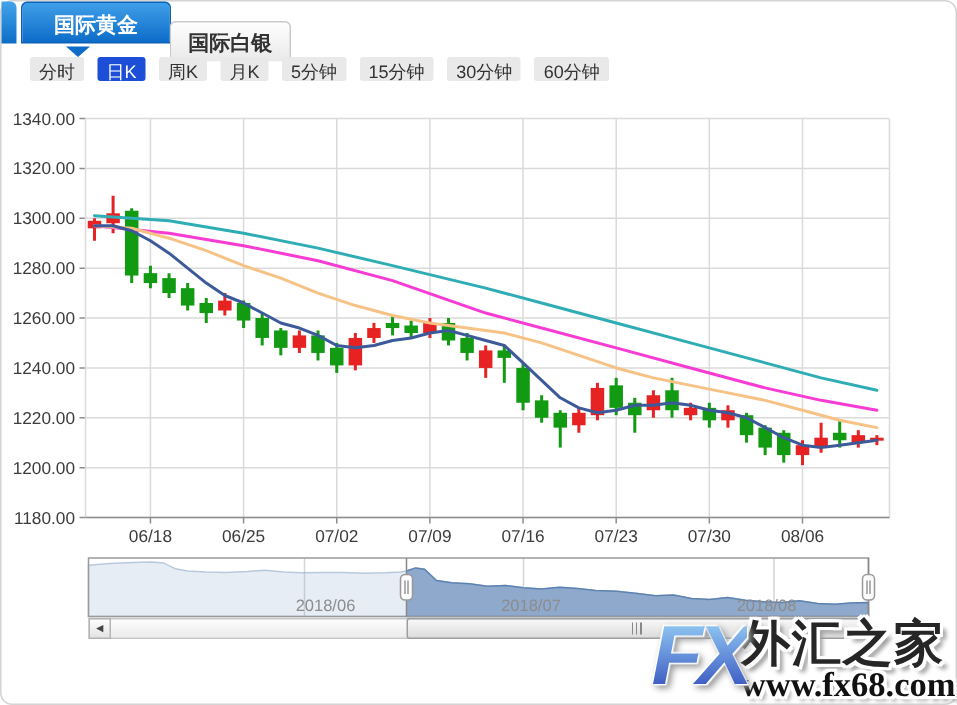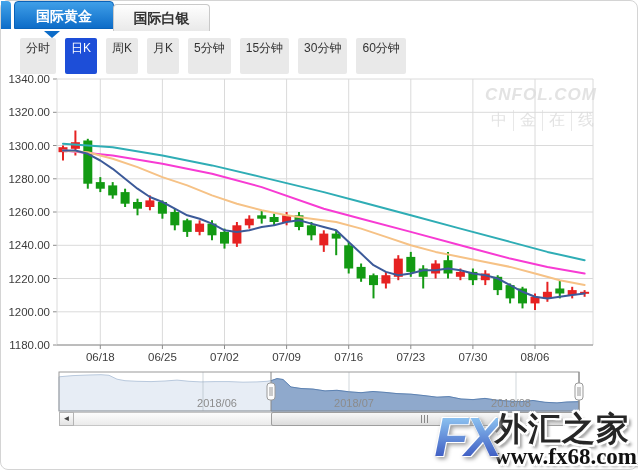--- a/index.html
+++ b/index.html
@@ -6,27 +6,27 @@
   body{width:638px;height:470px;position:relative;overflow:hidden;
        font-family:"Liberation Sans","DejaVu Sans",sans-serif;}
   #widget{position:absolute;inset:0;border:1px solid #d4d4d4;border-radius:8px;background:#fff;box-sizing:border-box;}
   
   .tab-nub{position:absolute;left:0;top:2;width:10px;height:28px;
            background:linear-gradient(#43a4ea,#0d6cc8);border-radius:0 4px 0 0;}
   .tab{position:absolute;top:2;height:28px;line-height:28px;text-align:center;
        font-size:14px;font-weight:bold;border-radius:4px 4px 0 0;cursor:pointer;}
   .tab.active{left:13px;width:100px;color:#fff;
        background:linear-gradient(#3f9fe8,#0d6cc8);border:1px solid #0a62b8;box-sizing:border-box;}
-  .tab.inactive{left:112px;top:3px;width:97px;height:27px;line-height:26px;color:#333;
+  .tab.inactive{left:112px;top:13px;width:81px;height:27px;line-height:26px;color:#333;
        background:linear-gradient(#fefefe,#e9e9e9);border:1px solid #c9c9c9;border-bottom:none;box-sizing:border-box;}
   .tab-caret{position:absolute;left:43px;top:30px;width:0;height:0;
        border-left:8px solid transparent;border-right:8px solid transparent;border-top:7px solid #0d6cc8;}
   
   .btnrow{position:absolute;left:19px;top:37px;display:flex;gap:9px;}
-  .pbtn{height:36px;line-height:20px;padding:0 6px;font-size:12px;color:#333;
+  .pbtn{height:16px;line-height:20px;padding:0 6px;font-size:12px;color:#333;
         background:#e9e9e9;border-radius:2px;text-align:right;cursor:pointer;white-space:nowrap;}
   .pbtn.active{background:#1d4ed8;color:#fff;}
   
   #watermark{position:absolute;left:484px;top:84px;z-index:0;color:#e3e3e3;user-select:none;}
   #wm1{font-size:17px;font-weight:bold;letter-spacing:1px;font-style:italic;}
   #wm2{margin-top:5px;font-size:16px;display:flex;}
   #wm2 span{padding:0 6px;}
   #wm2 span + span{border-left:1px solid #e8e8e8;}
   
   #chart-svg{position:absolute;inset:0;z-index:1;}
@@ -66,29 +66,20 @@
     <div class="pbtn">分时</div>
     <div class="pbtn active">日K</div>
     <div class="pbtn">周K</div>
     <div class="pbtn">月K</div>
     <div class="pbtn">5分钟</div>
     <div class="pbtn">15分钟</div>
     <div class="pbtn">30分钟</div>
     <div class="pbtn">60分钟</div>
   </div>
 
-  <div id="watermark">
-    <div id="wm1">CNFOL.COM</div>
-    <div id="wm2">
-      <span>中</span>
-      <span>金</span>
-      <span>在</span>
-      <span>线</span>
-    </div>
-  </div>
 
   <svg id="chart-svg" width="638" height="470" viewBox="0 0 638 470">
       <line x1="56" y1="78" x2="592" y2="78" stroke="#dadada"></line>
       <line x1="52" y1="78" x2="56" y2="78" stroke="#8c8c8c"></line>
       <text x="49" y="82" text-anchor="end" font-size="11.5" fill="#3c3c3c">1340.00</text>
       <line x1="56" y1="111.3" x2="592" y2="111.3" stroke="#dadada"></line>
       <line x1="52" y1="111.3" x2="56" y2="111.3" stroke="#8c8c8c"></line>
       <text x="49" y="115.3" text-anchor="end" font-size="11.5" fill="#3c3c3c">1320.00</text>
       <line x1="56" y1="144.5" x2="592" y2="144.5" stroke="#dadada"></line>
       <line x1="52" y1="144.5" x2="56" y2="144.5" stroke="#8c8c8c"></line>

